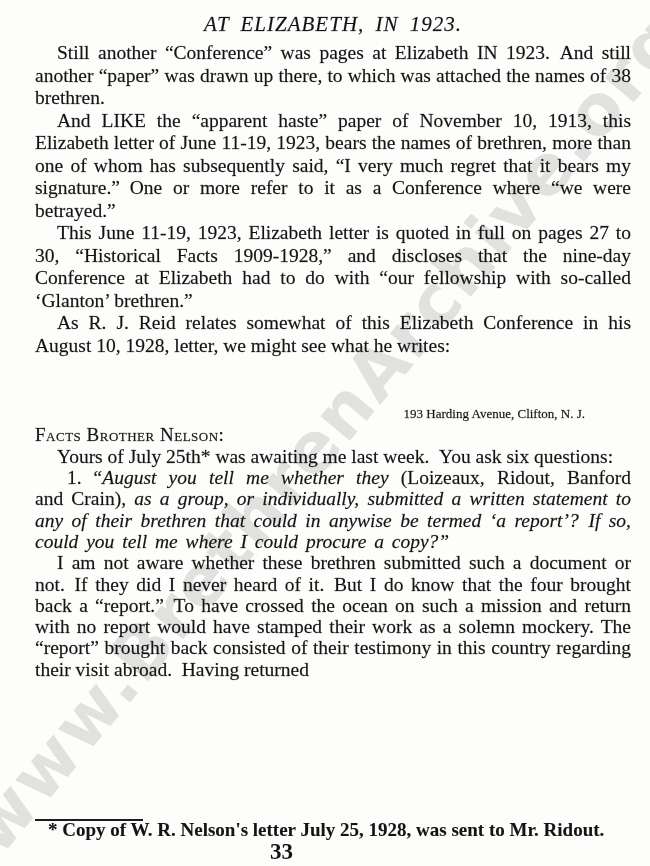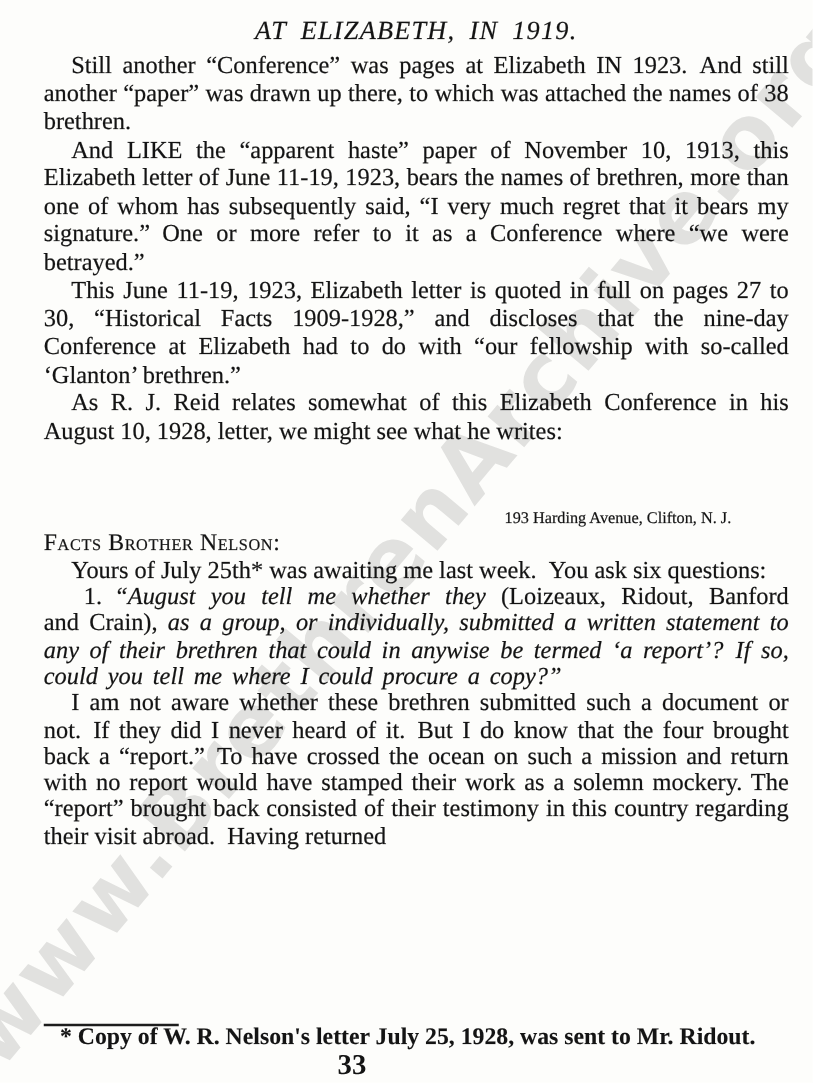--- a/index.html
+++ b/index.html
@@ -93,21 +93,21 @@
     z-index:2;
   }
 </style>
 </head>
 <body>
 
 <div class="page">
   <div class="watermark">www.BrethrenArchive.org</div>
 
   <div class="content">
-    <h1 class="title">AT ELIZABETH, IN 1919.</h1>
+    <h1 class="title">AT ELIZABETH, IN 1923.</h1>
 
     <div class="body-section" id="body-paragraphs">
         <p><span class="">Still another “Conference” was pages at Elizabeth </span><span class="it">IN 1923.</span><span class=""> And still </span><span class="it">another</span><span class=""> “paper” was drawn up there, to which was attached the names of 38 brethren.</span></p>
         <p><span class="">And LIKE the “apparent haste” paper of November 10, 1913, this Elizabeth letter of June 11-19, 1923, bears the names of brethren, </span><span class="it">more than one</span><span class=""> of whom has </span><span class="it">subsequently said, “I very much regret that it bears my signature.”</span><span class=""> One or more refer to it as a Conference where “we were betrayed.”</span></p>
         <p><span class="">This June 11-19, 1923, Elizabeth letter is quoted in full on pages 27 to 30, “Historical Facts 1909-1928,” and discloses that the nine-day Conference at Elizabeth had to do with “our fellowship with so-called ‘Glanton’ brethren.”</span></p>
         <p><span class="">As R. J. Reid relates somewhat of this Elizabeth Conference in his August 10, 1928, letter, we might see what he writes:</span></p>
       </div>
 
     <div class="letter-block">
       <div class="address-line">193 Harding Avenue, Clifton, N. J.</div>

